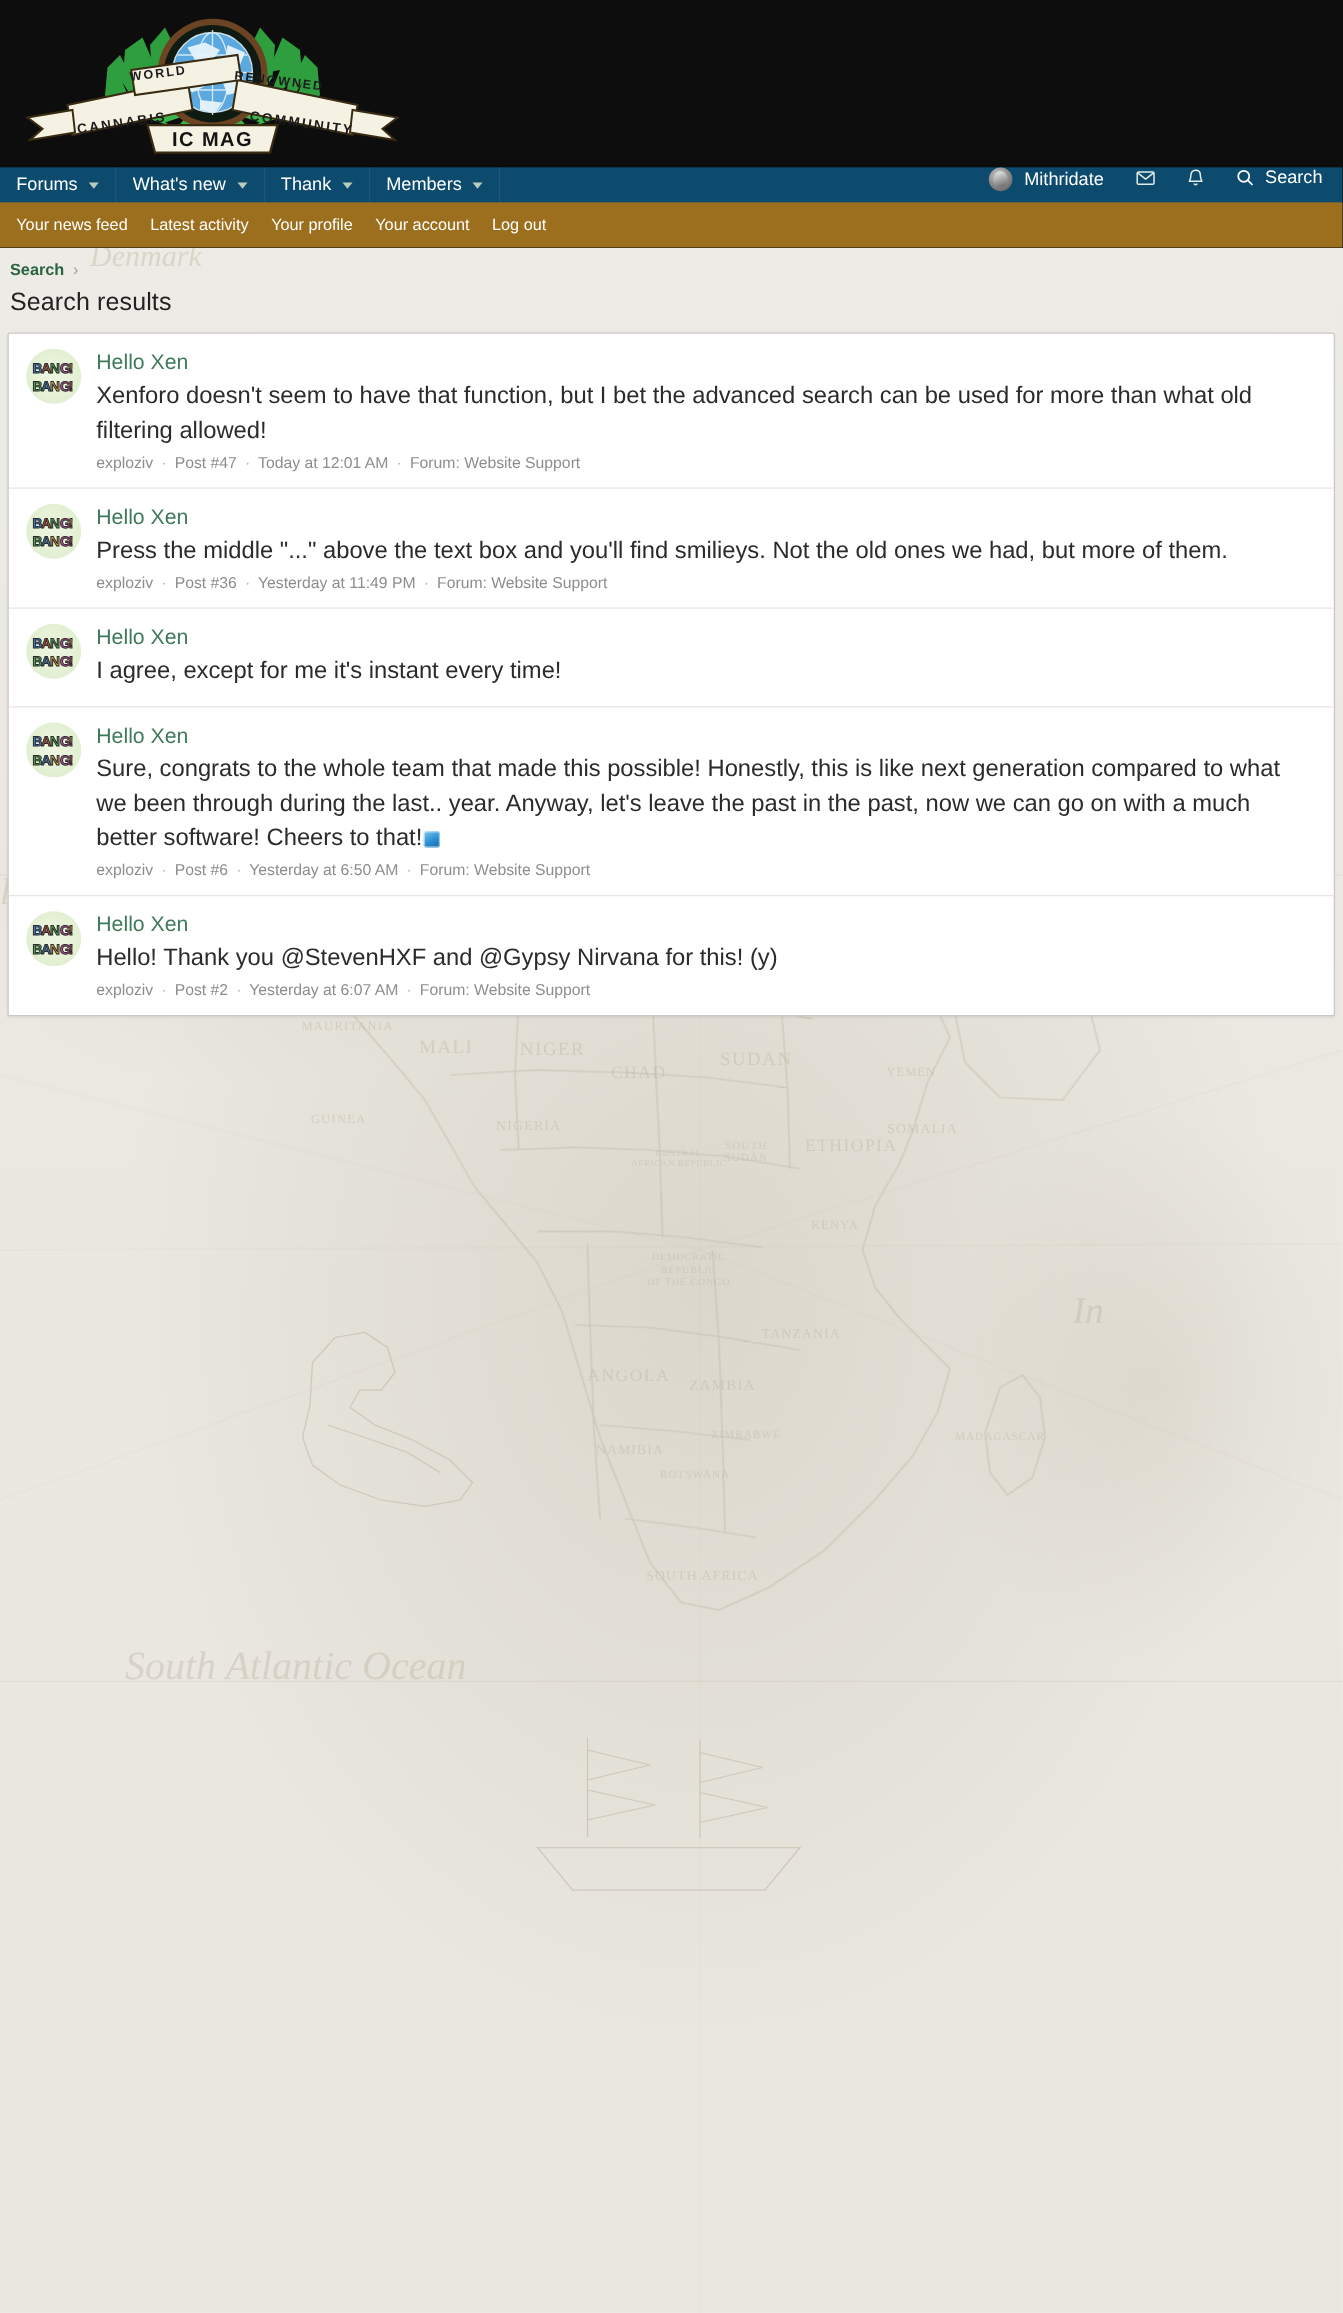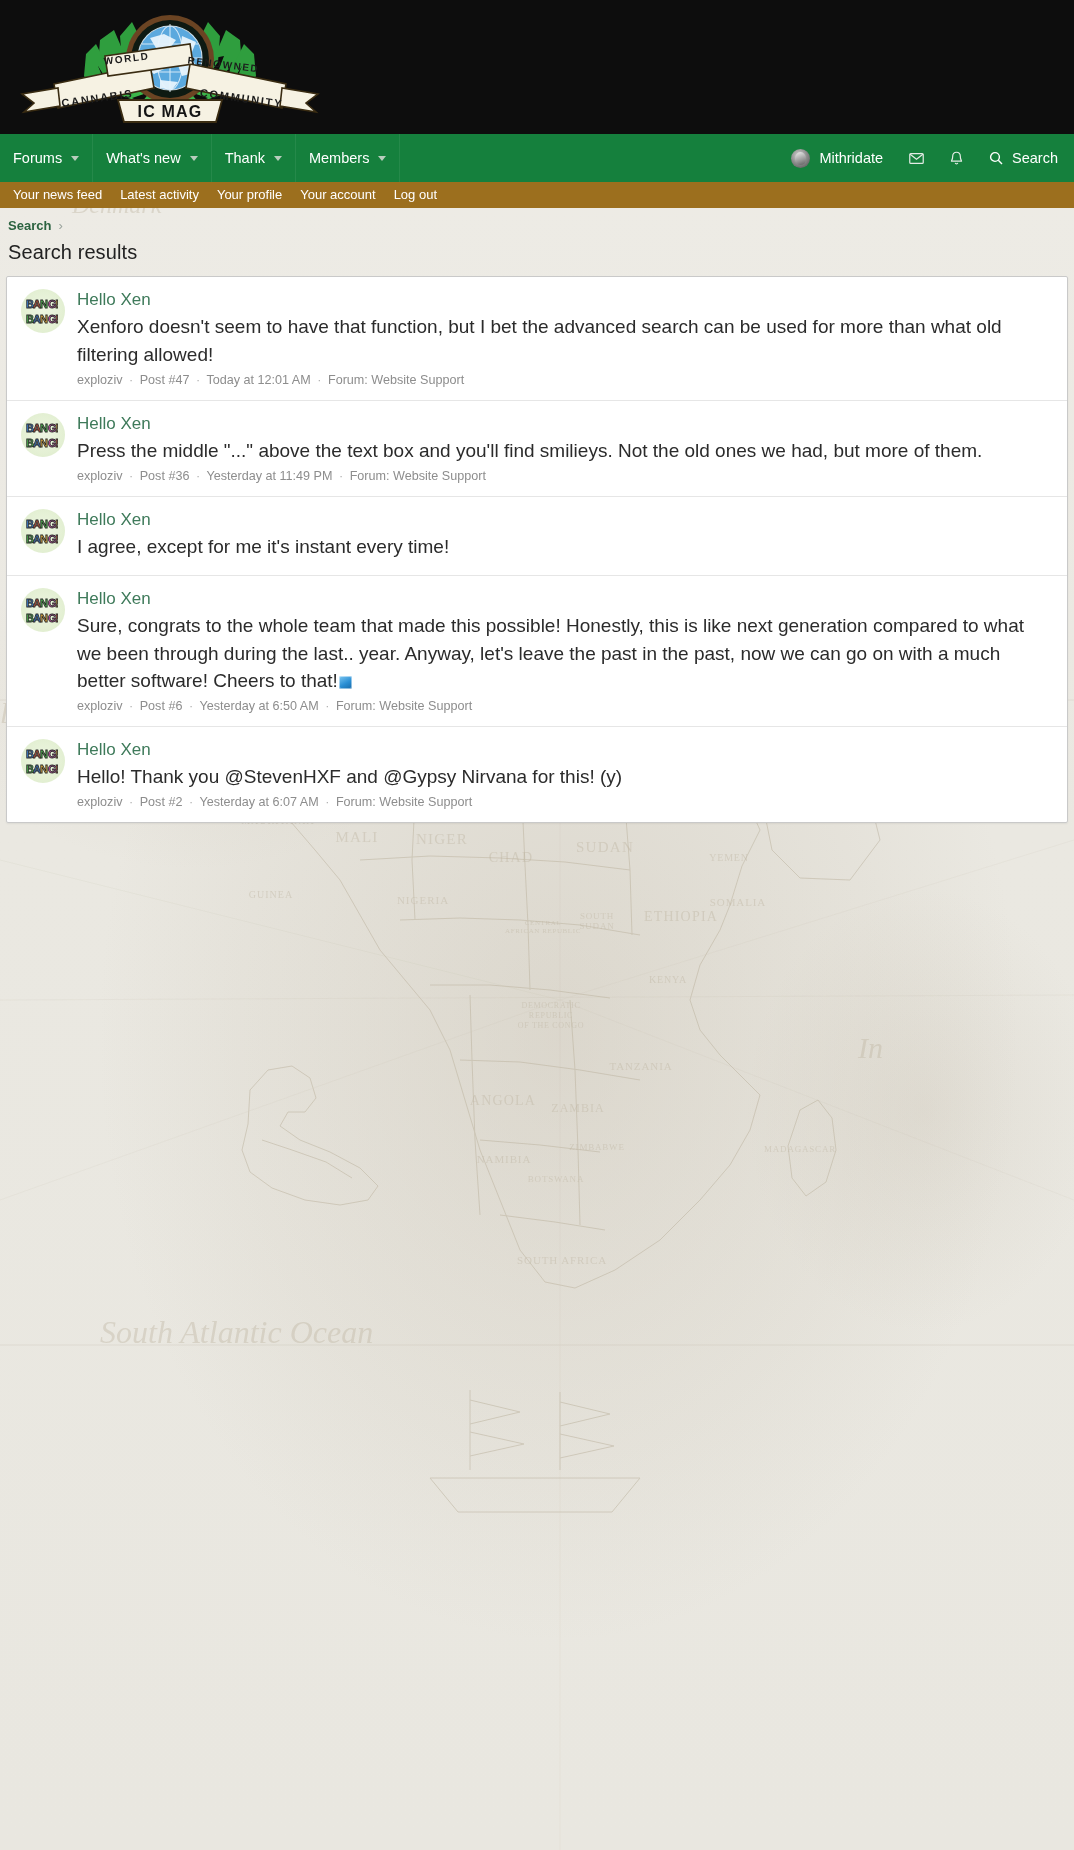--- a/index.html
+++ b/index.html
@@ -41,29 +41,29 @@
   .logo-wrap {
     position: absolute;
     left: 10px; top: 6px;
     width: 320px; height: 118px;
   }
   .logo-wrap svg { display: block; width: 100%; height: 100%; }
 
   
   .mainnav {
     position: relative; z-index: 5;
-    background: #15803d;
-    height: 48px;
+    background: #0c4a6e;
+    height: 28px;
     display: flex;
     align-items: stretch;
     color: #fff;
     font-size: 14.5px;
   }
   .mainnav .left { display: flex; align-items: stretch; }
-  .mainnav .right { display: flex; align-items: center; margin-left: auto; }
+  .mainnav .right { display: flex; align-items: flex-start; margin-left: auto; }
   .nav-item {
     display: flex; align-items: center;
     padding: 0 13px;
     gap: 9px;
     color: #ffffff;
     white-space: nowrap;
     border-right: 1px solid rgba(255,255,255,.07);
     cursor: pointer;
   }
   .caret {
@@ -93,21 +93,21 @@
     border-right: none;
     cursor: pointer;
   }
   .icon-btn svg { display: block; }
   .nav-item.search-btn { gap: 8px; padding: 0 16px 0 12px; border-right: none; }
 
   
   .subnav {
     position: relative; z-index: 5;
     background: #9c6f1e;
-    height: 26px;
+    height: 36px;
     display: flex;
     align-items: center;
     padding-left: 4px;
     font-size: 13px;
     color: #fff;
   }
   .subnav-item {
     padding: 0 9px;
     line-height: 28px;
     color: #ffffff;

